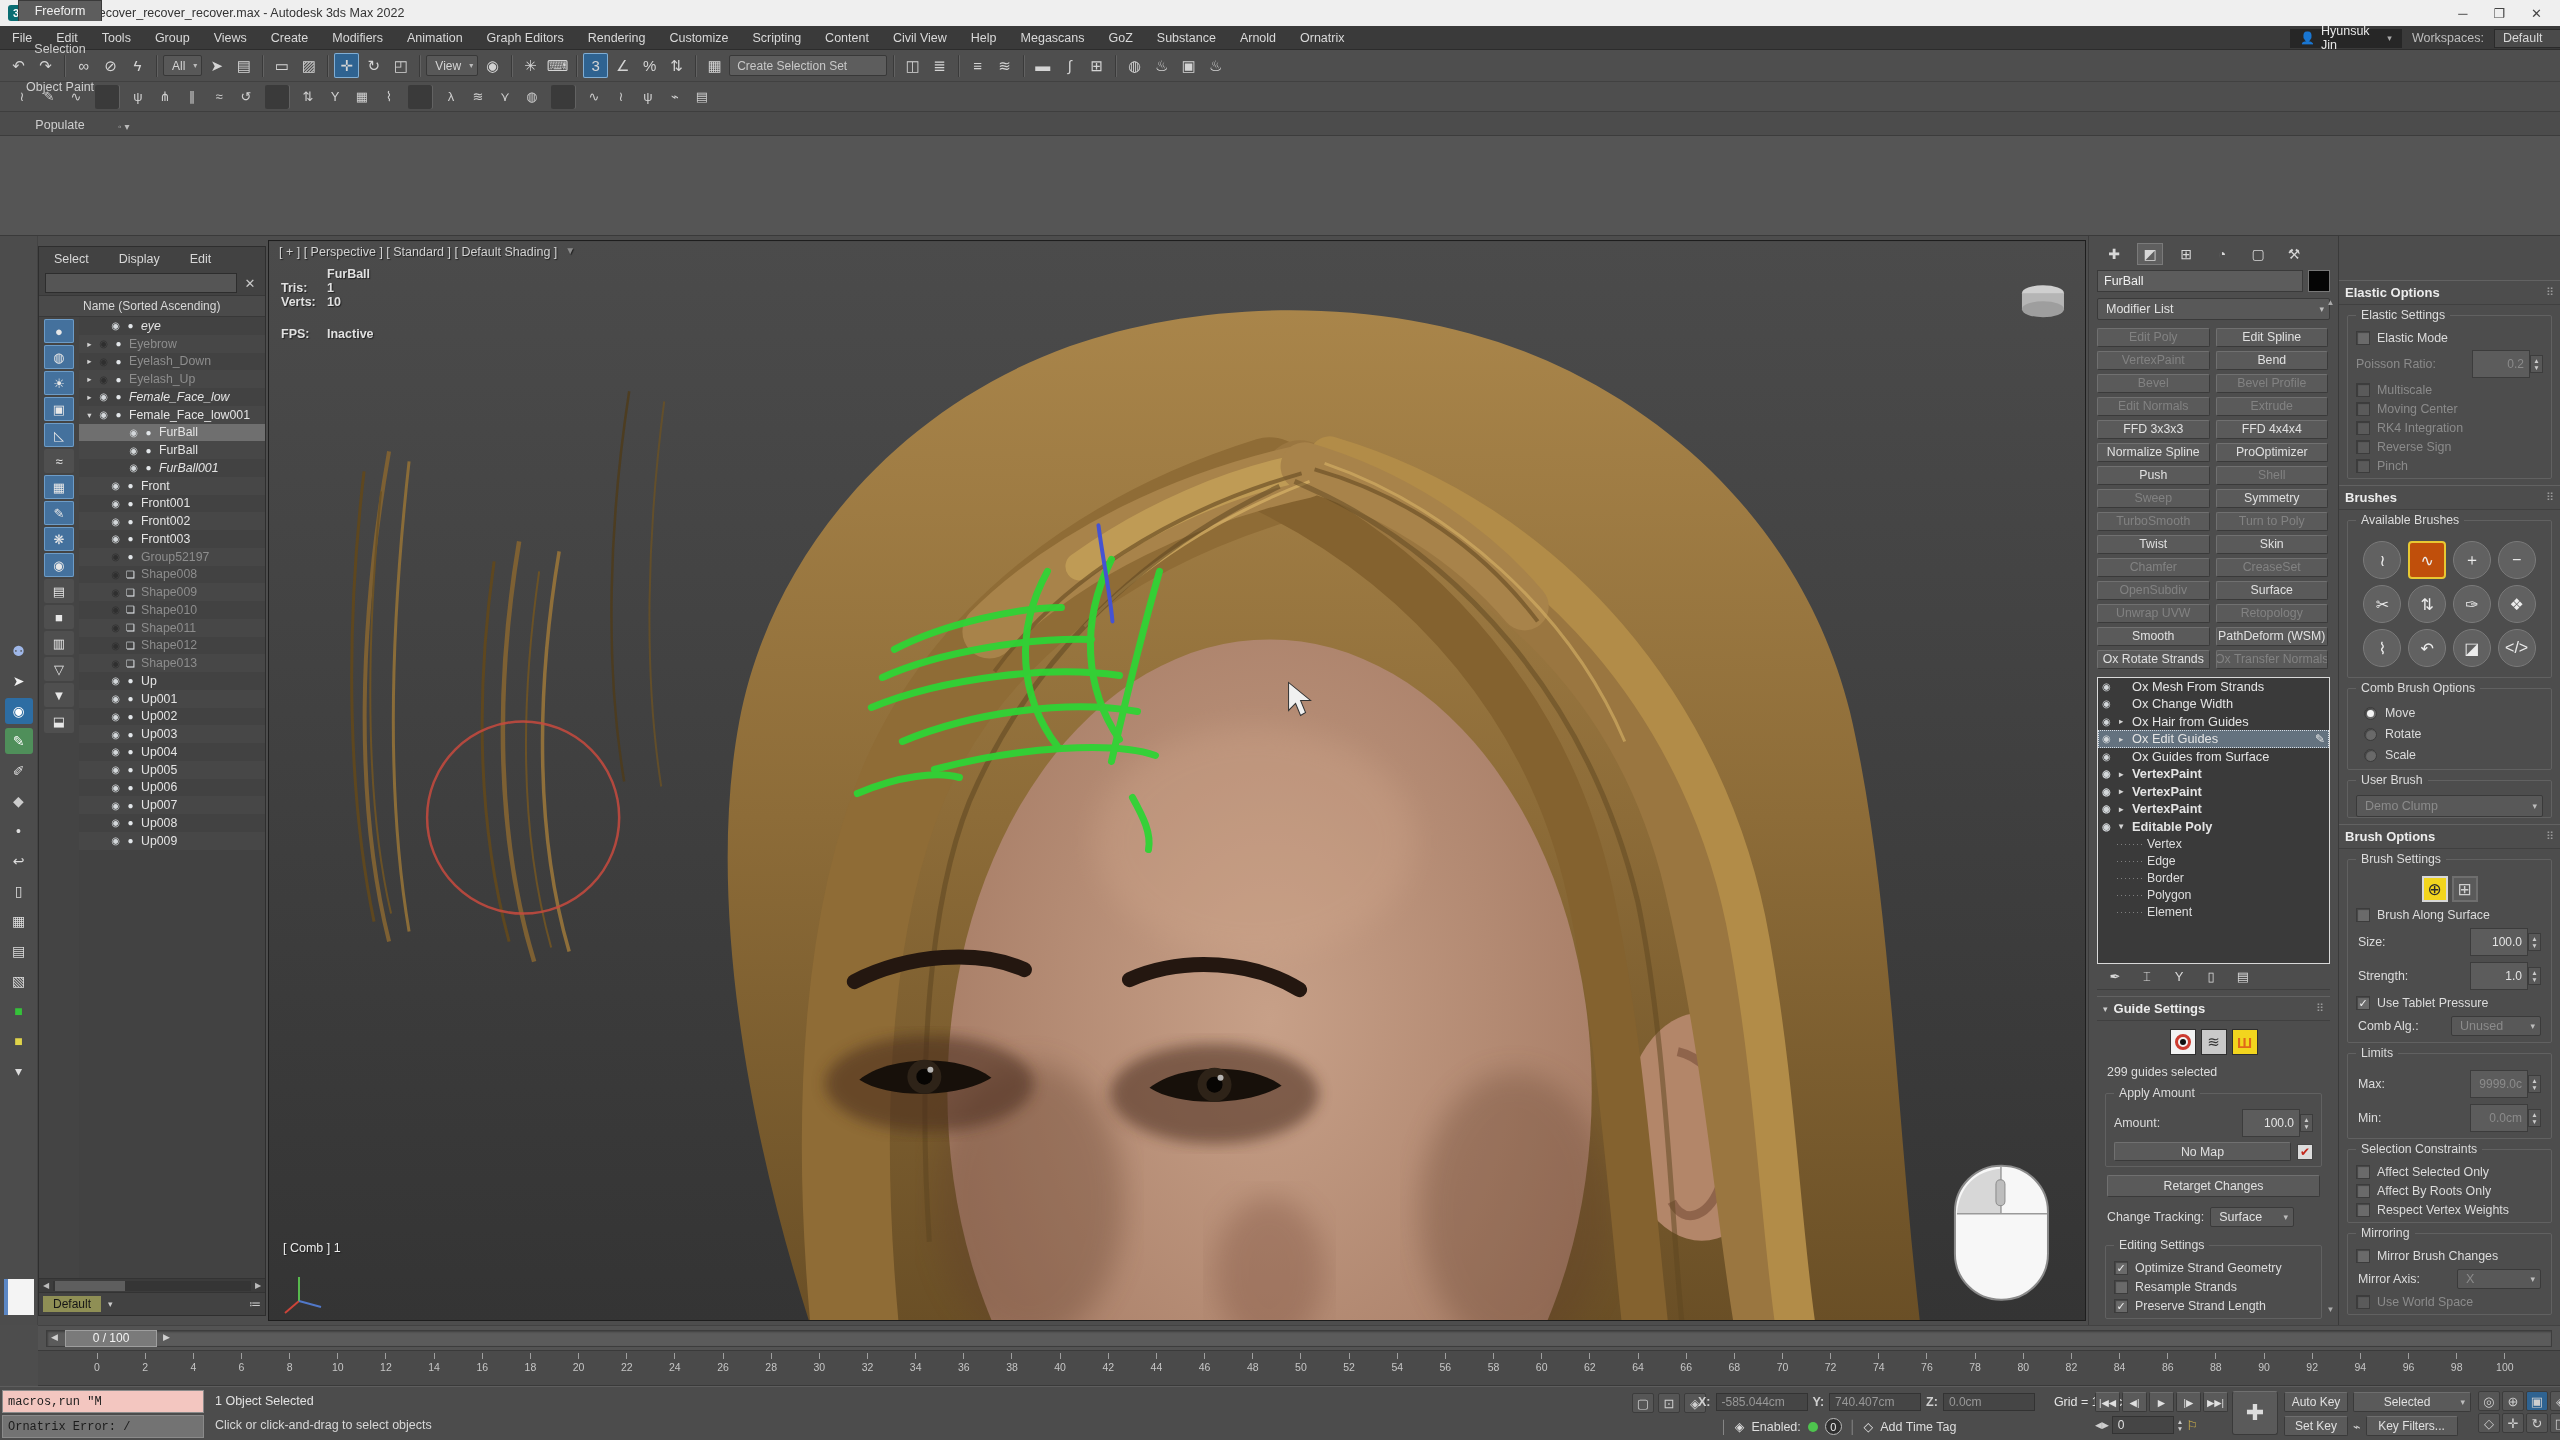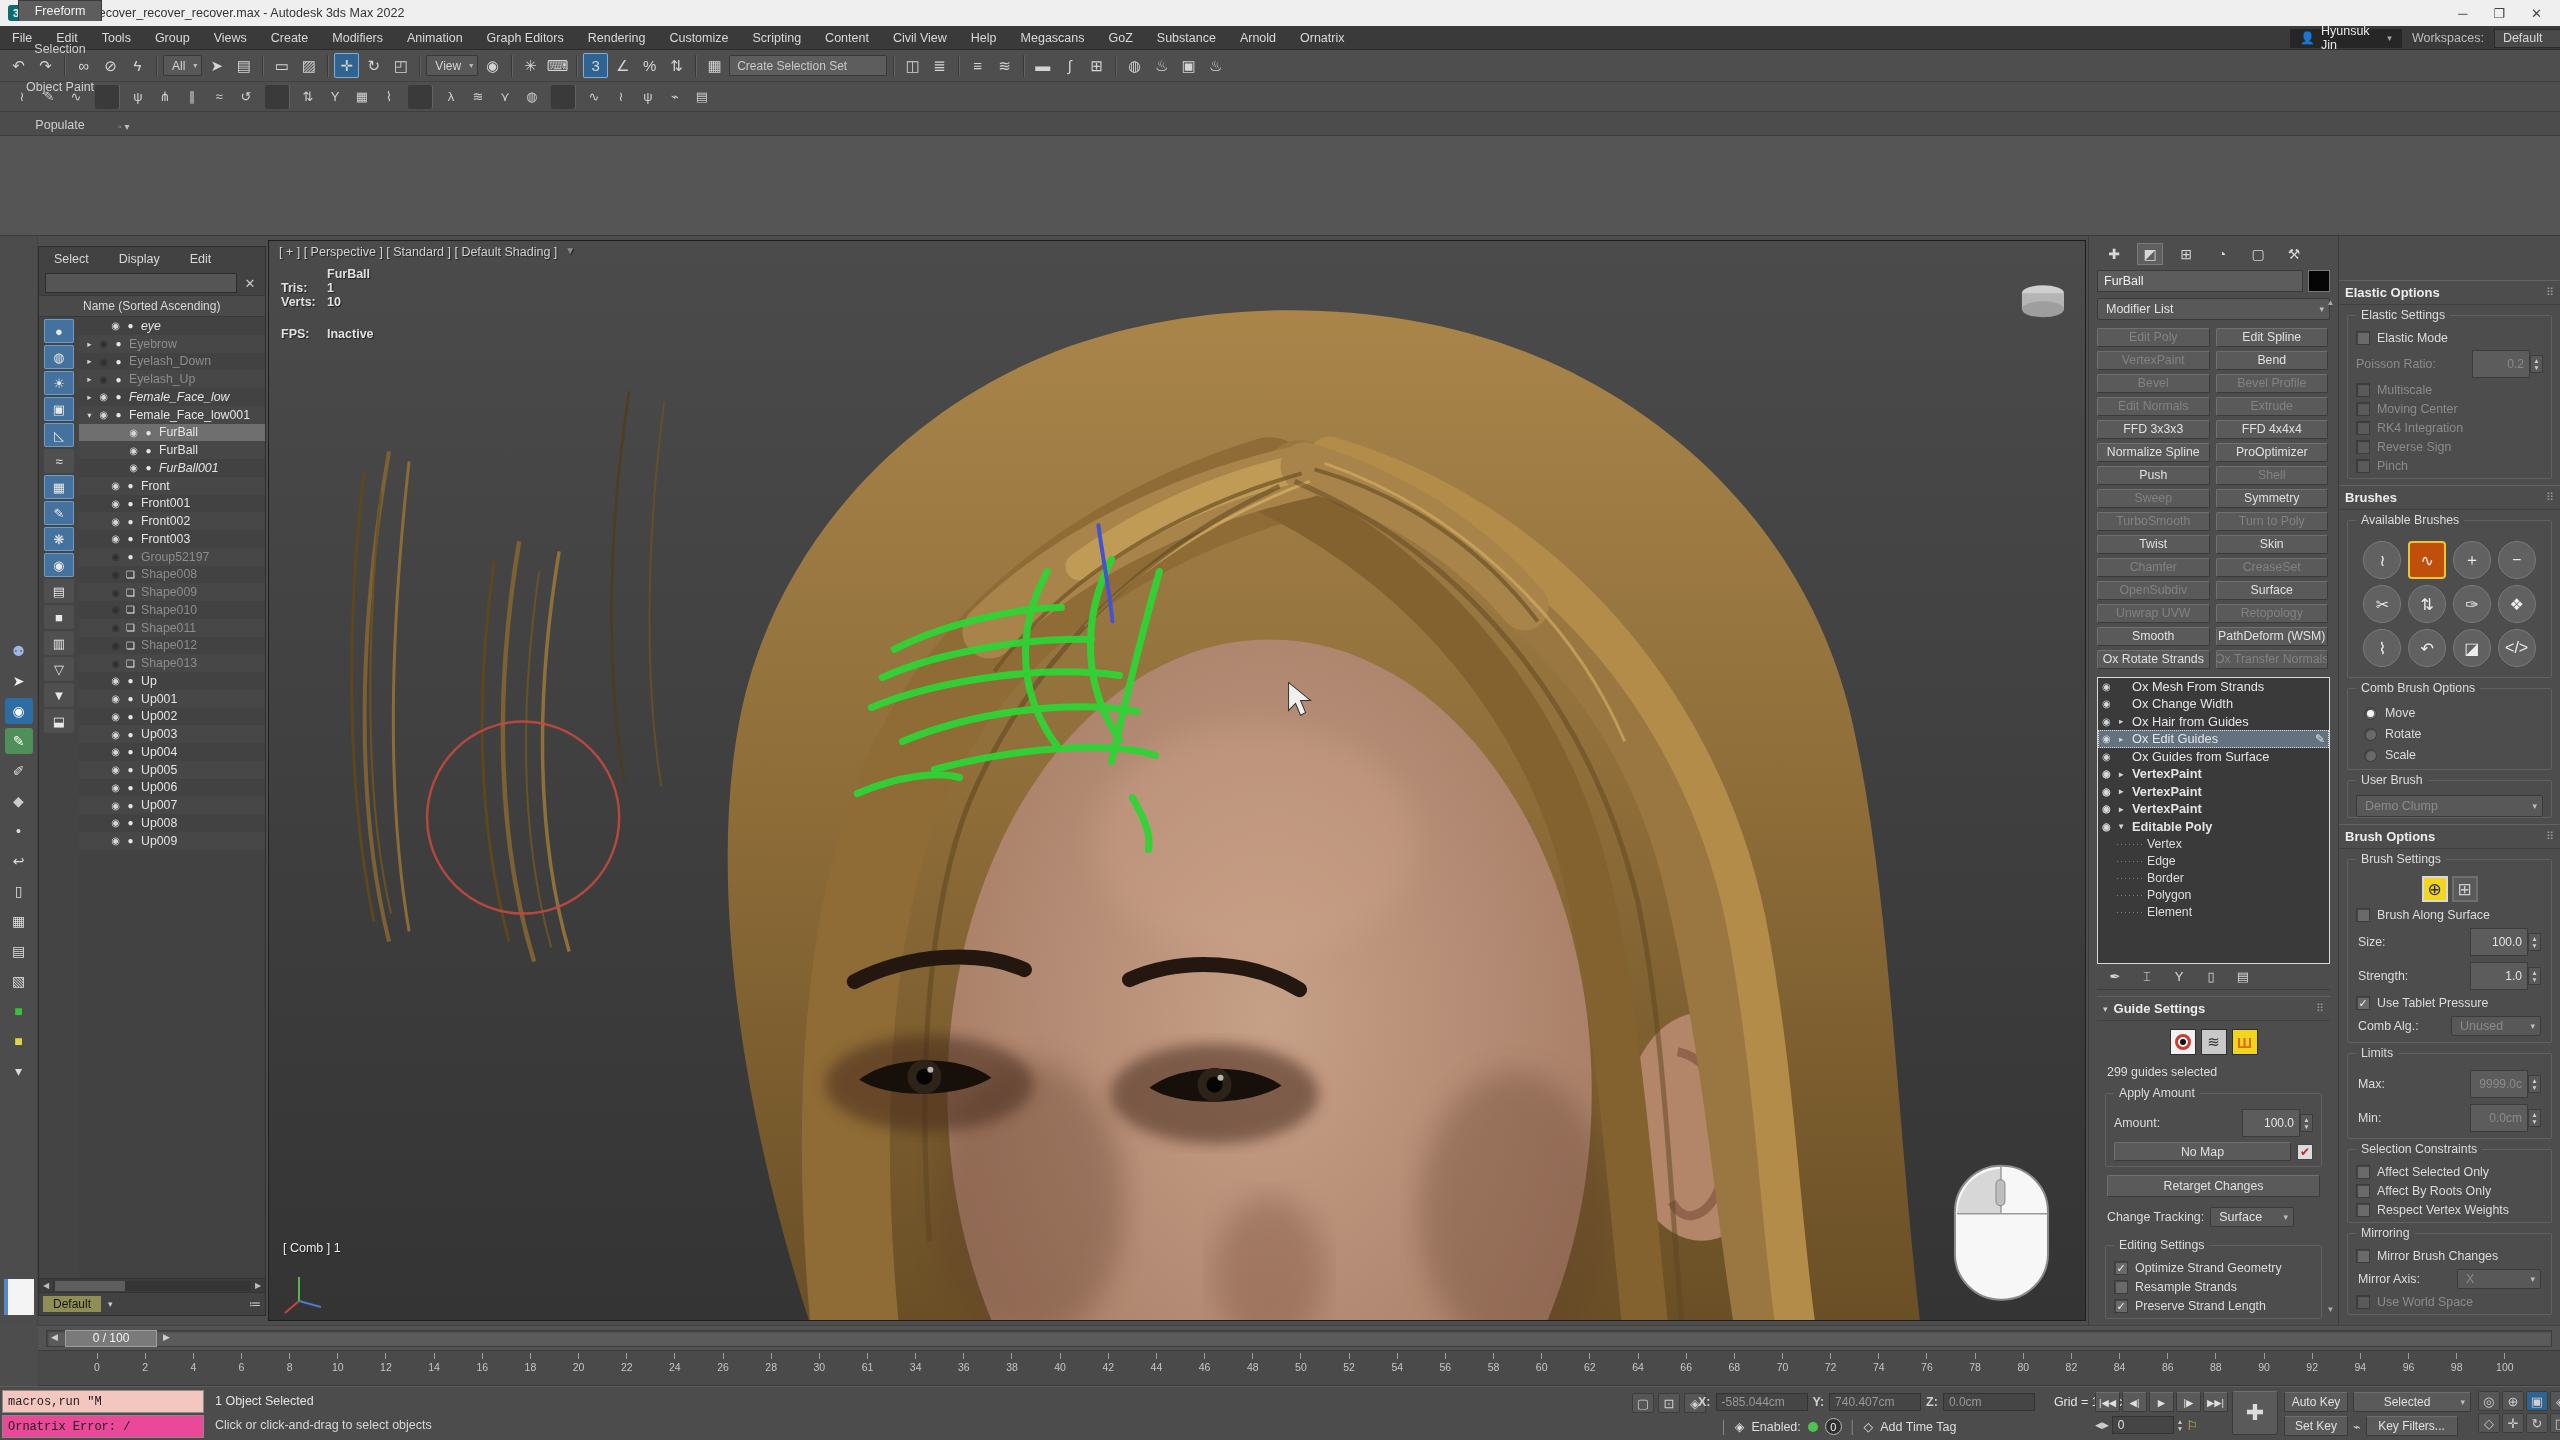--- a/index.html
+++ b/index.html
@@ -166,21 +166,21 @@
   #ruler { left:38px; top:1350px; width:2522px; height:36px; background:#4a4a4a; border-top:1px solid #3a3a3a; border-bottom:1px solid #3a3a3a; display:flex; justify-content:space-between; padding:2px 48px 0 52px; }
   .tick { display:flex; flex-direction:column; align-items:center; width:14px; }
   .tick .tl { width:1px; height:6px; background:#9e9e9e; }
   .tick .tn { font-size:10.5px; color:#c6c6c6; margin-top:2px; }
 
   
   #status { left:0; top:1386px; width:2560px; height:54px; background:#4c4c4c; border-top:1px solid #5d5d5d; }
   .listener { left:2px; top:3px; display:flex; flex-direction:column; gap:2px; width:202px; }
   .listener .lx { height:23px; border:1px solid #8a8a8a; font-family:"Liberation Mono",monospace; font-size:12px; color:#1c1c1c; display:flex; align-items:center; padding:0 5px; white-space:nowrap; overflow:hidden; }
   .listener .pink { background:#f3c6c0; }
-  .listener .white { background:#ec4899; }
+  .listener .white { background:#737373; }
   #st-row1 { left:215px; top:7px; color:#e2e2e2; font-size:12.5px; }
   #st-row2 { left:215px; top:31px; color:#d8d8d8; font-size:12.5px; }
   .sb-ico { width:22px; height:20px; display:flex; align-items:center; justify-content:center; color:#cfcfcf; font-size:13px; background:#565656; border:1px solid #3c3c3c; border-radius:2px; }
   #trio { left:1632px; top:6px; display:flex; gap:4px; }
   #coords { left:1698px; top:6px; display:flex; align-items:center; gap:5px; }
   #coords .cl { color:#cfcfcf; font-size:12.5px; font-weight:bold; }
   #coords .cf { width:92px; height:18px; background:#454545; border:1px solid #333; color:#989898; font-size:12px; display:flex; align-items:center; padding:0 5px; }
   #coords .grid { margin-left:14px; color:#e4e4e4; font-size:12.5px; }
   #enrow { left:1720px; top:31px; display:flex; align-items:center; gap:7px; color:#dedede; font-size:12.5px; }
   #enrow .gdot { width:10px; height:10px; border-radius:50%; background:#4ec44e; }
@@ -1263,21 +1263,21 @@
         <span class="tn">28</span>
       </span>
 
       <span class="tick">
         <span class="tl"></span>
         <span class="tn">30</span>
       </span>
 
       <span class="tick">
         <span class="tl"></span>
-        <span class="tn">61</span>
+        <span class="tn">32</span>
       </span>
 
       <span class="tick">
         <span class="tl"></span>
         <span class="tn">34</span>
       </span>
 
       <span class="tick">
         <span class="tl"></span>
         <span class="tn">36</span>

